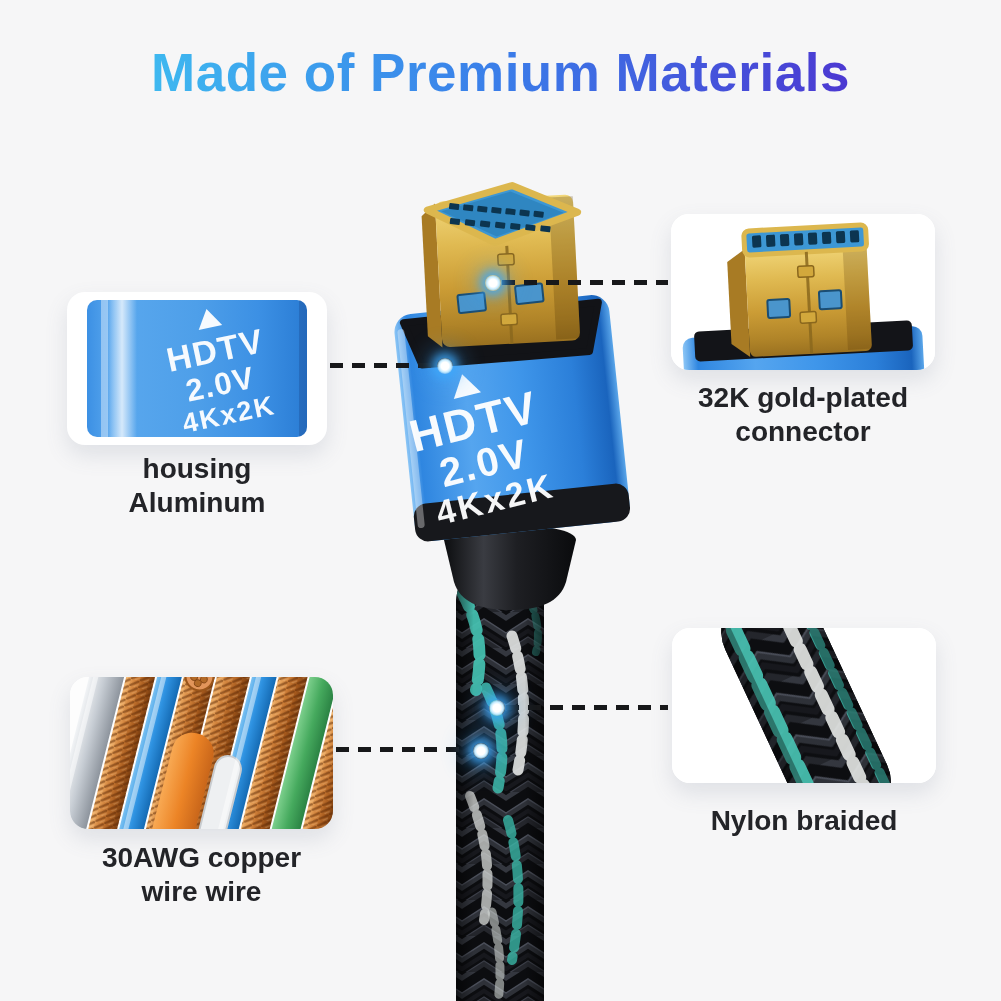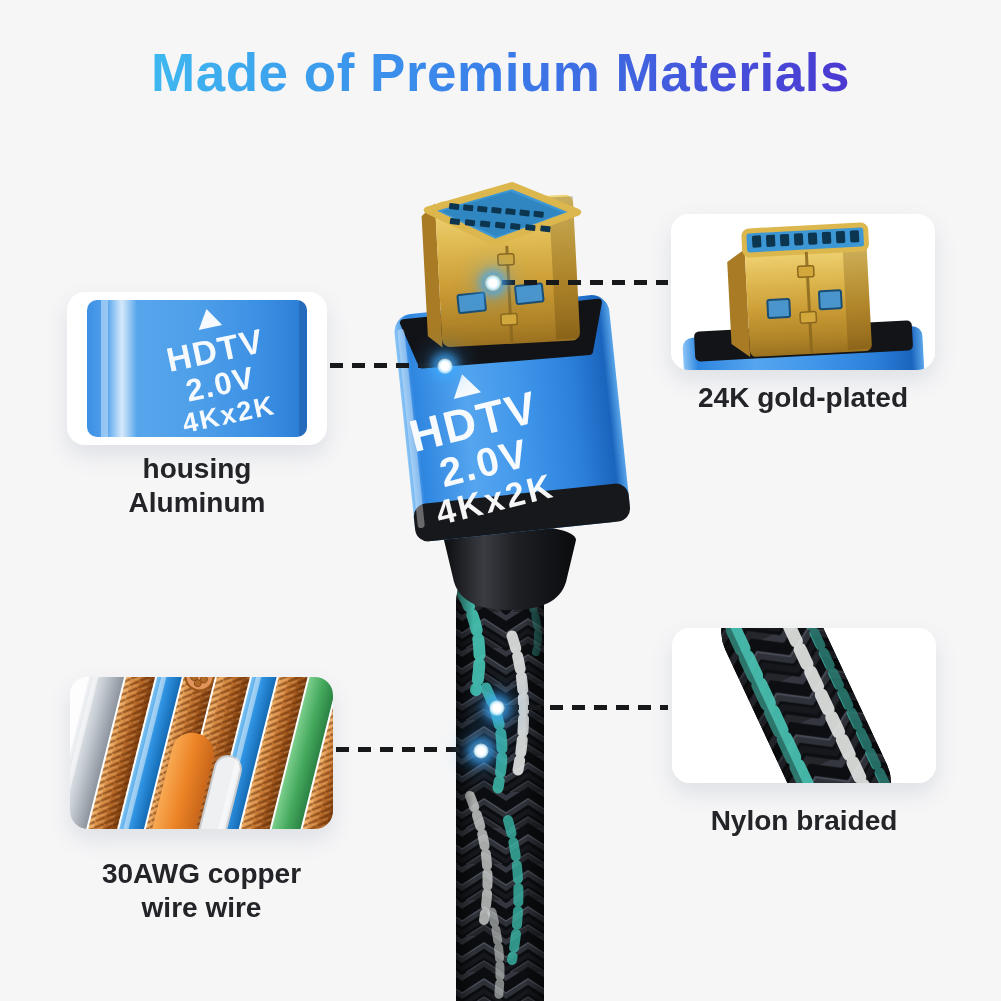--- a/index.html
+++ b/index.html
@@ -19,21 +19,21 @@
   .card svg { display:block; }
   .card-a { left:67px;  top:292px; width:260px; height:153px; }
   .card-b { left:671px; top:214px; width:264px; height:156px; }
   .card-c { left:70px;  top:677px; width:263px; height:152px; }
   .card-d { left:672px; top:628px; width:264px; height:155px; }
 
   .callout-label { position:absolute; text-align:center; z-index:2;
                    font-size:28px; line-height:34px; font-weight:800; color:#232428; }
   .label-a { left:67px;  top:452px; width:260px; }
   .label-b { left:671px; top:381px; width:264px; }
-  .label-c { left:70px;  top:841px; width:263px;margin-top:16px; }
+  .label-c { left:70px;  top:841px; width:263px; }
   .label-d { left:672px; top:776px; width:264px;margin-top:28px; }
 
   .dash { position:absolute; height:5px; z-index:3;
           background:repeating-linear-gradient(90deg,#17181a 0 13px, transparent 13px 22px); }
   .dash-a { left:330px; top:363px; width:106px; }
   .dash-b { left:502px; top:280px; width:166px; }
   .dash-c { left:336px; top:747px; width:136px; }
   .dash-d { left:506px; top:705px; width:162px; }
 
   .dot { position:absolute; width:16px; height:16px; border-radius:50%; z-index:4;
@@ -222,21 +222,22 @@
         </g>
         <rect x="136" y="38" width="3" height="102" fill="#8a671d" opacity=".85"></rect>
         <rect x="128" y="52" width="16" height="11" rx="2" fill="#d2a83c" stroke="#8a671d" stroke-width="1.5"></rect>
         <rect x="128" y="98" width="16" height="11" rx="2" fill="#d2a83c" stroke="#8a671d" stroke-width="1.5"></rect>
         <rect x="96" y="84" width="22" height="18" rx="2" fill="#4a95cc" stroke="#1a4d73" stroke-width="2"></rect>
         <rect x="148" y="78" width="22" height="18" rx="2" fill="#4a95cc" stroke="#1a4d73" stroke-width="2"></rect>
       </g>
     </svg>
   </div>
   <div class="callout-label label-b">
-    <div>24K gold-plated</div>
+    <div>32K gold-plated</div>
+    <div>connector</div>
   </div>
 
   <div class="card card-c">
     <svg width="263" height="152" viewBox="0 0 263 152">
       <defs>
         <linearGradient id="copperG" x1="0" y1="0" x2="1" y2="0">
           <stop offset="0" stop-color="#f2b36b"></stop>
             <stop offset=".35" stop-color="#d0813a"></stop>
           <stop offset=".7" stop-color="#a65a1d"></stop>
             <stop offset="1" stop-color="#7c3f10"></stop>

